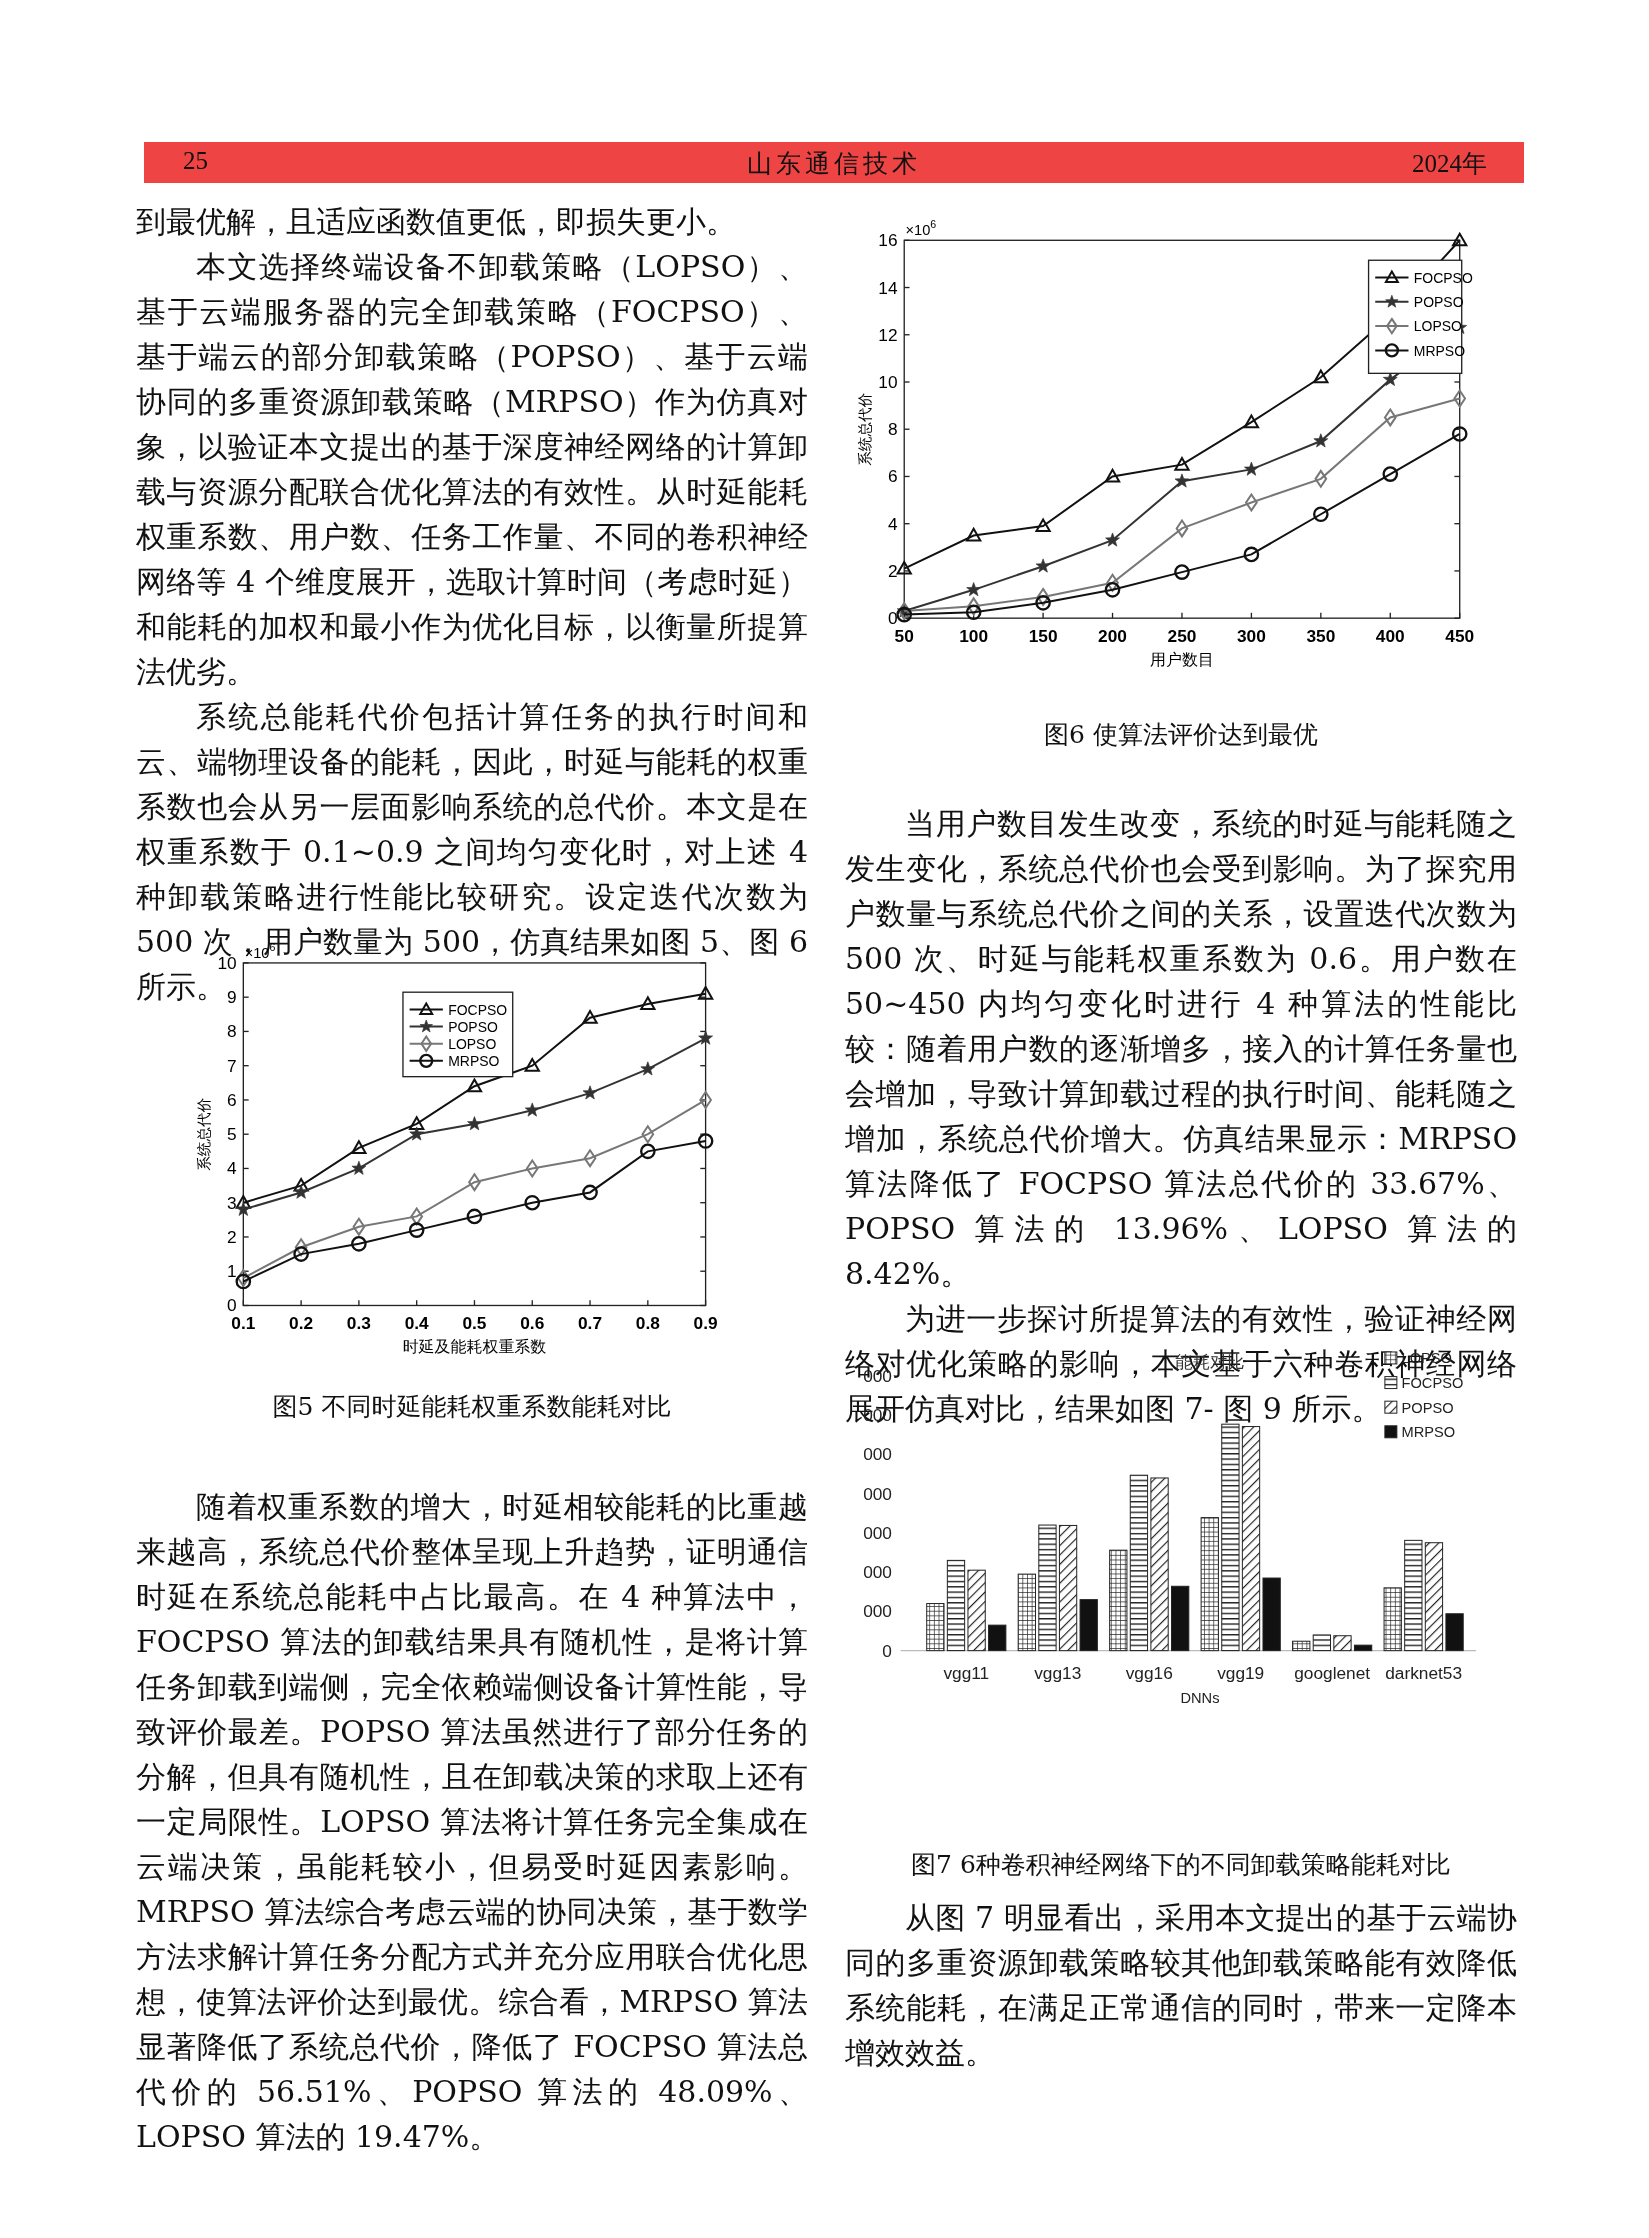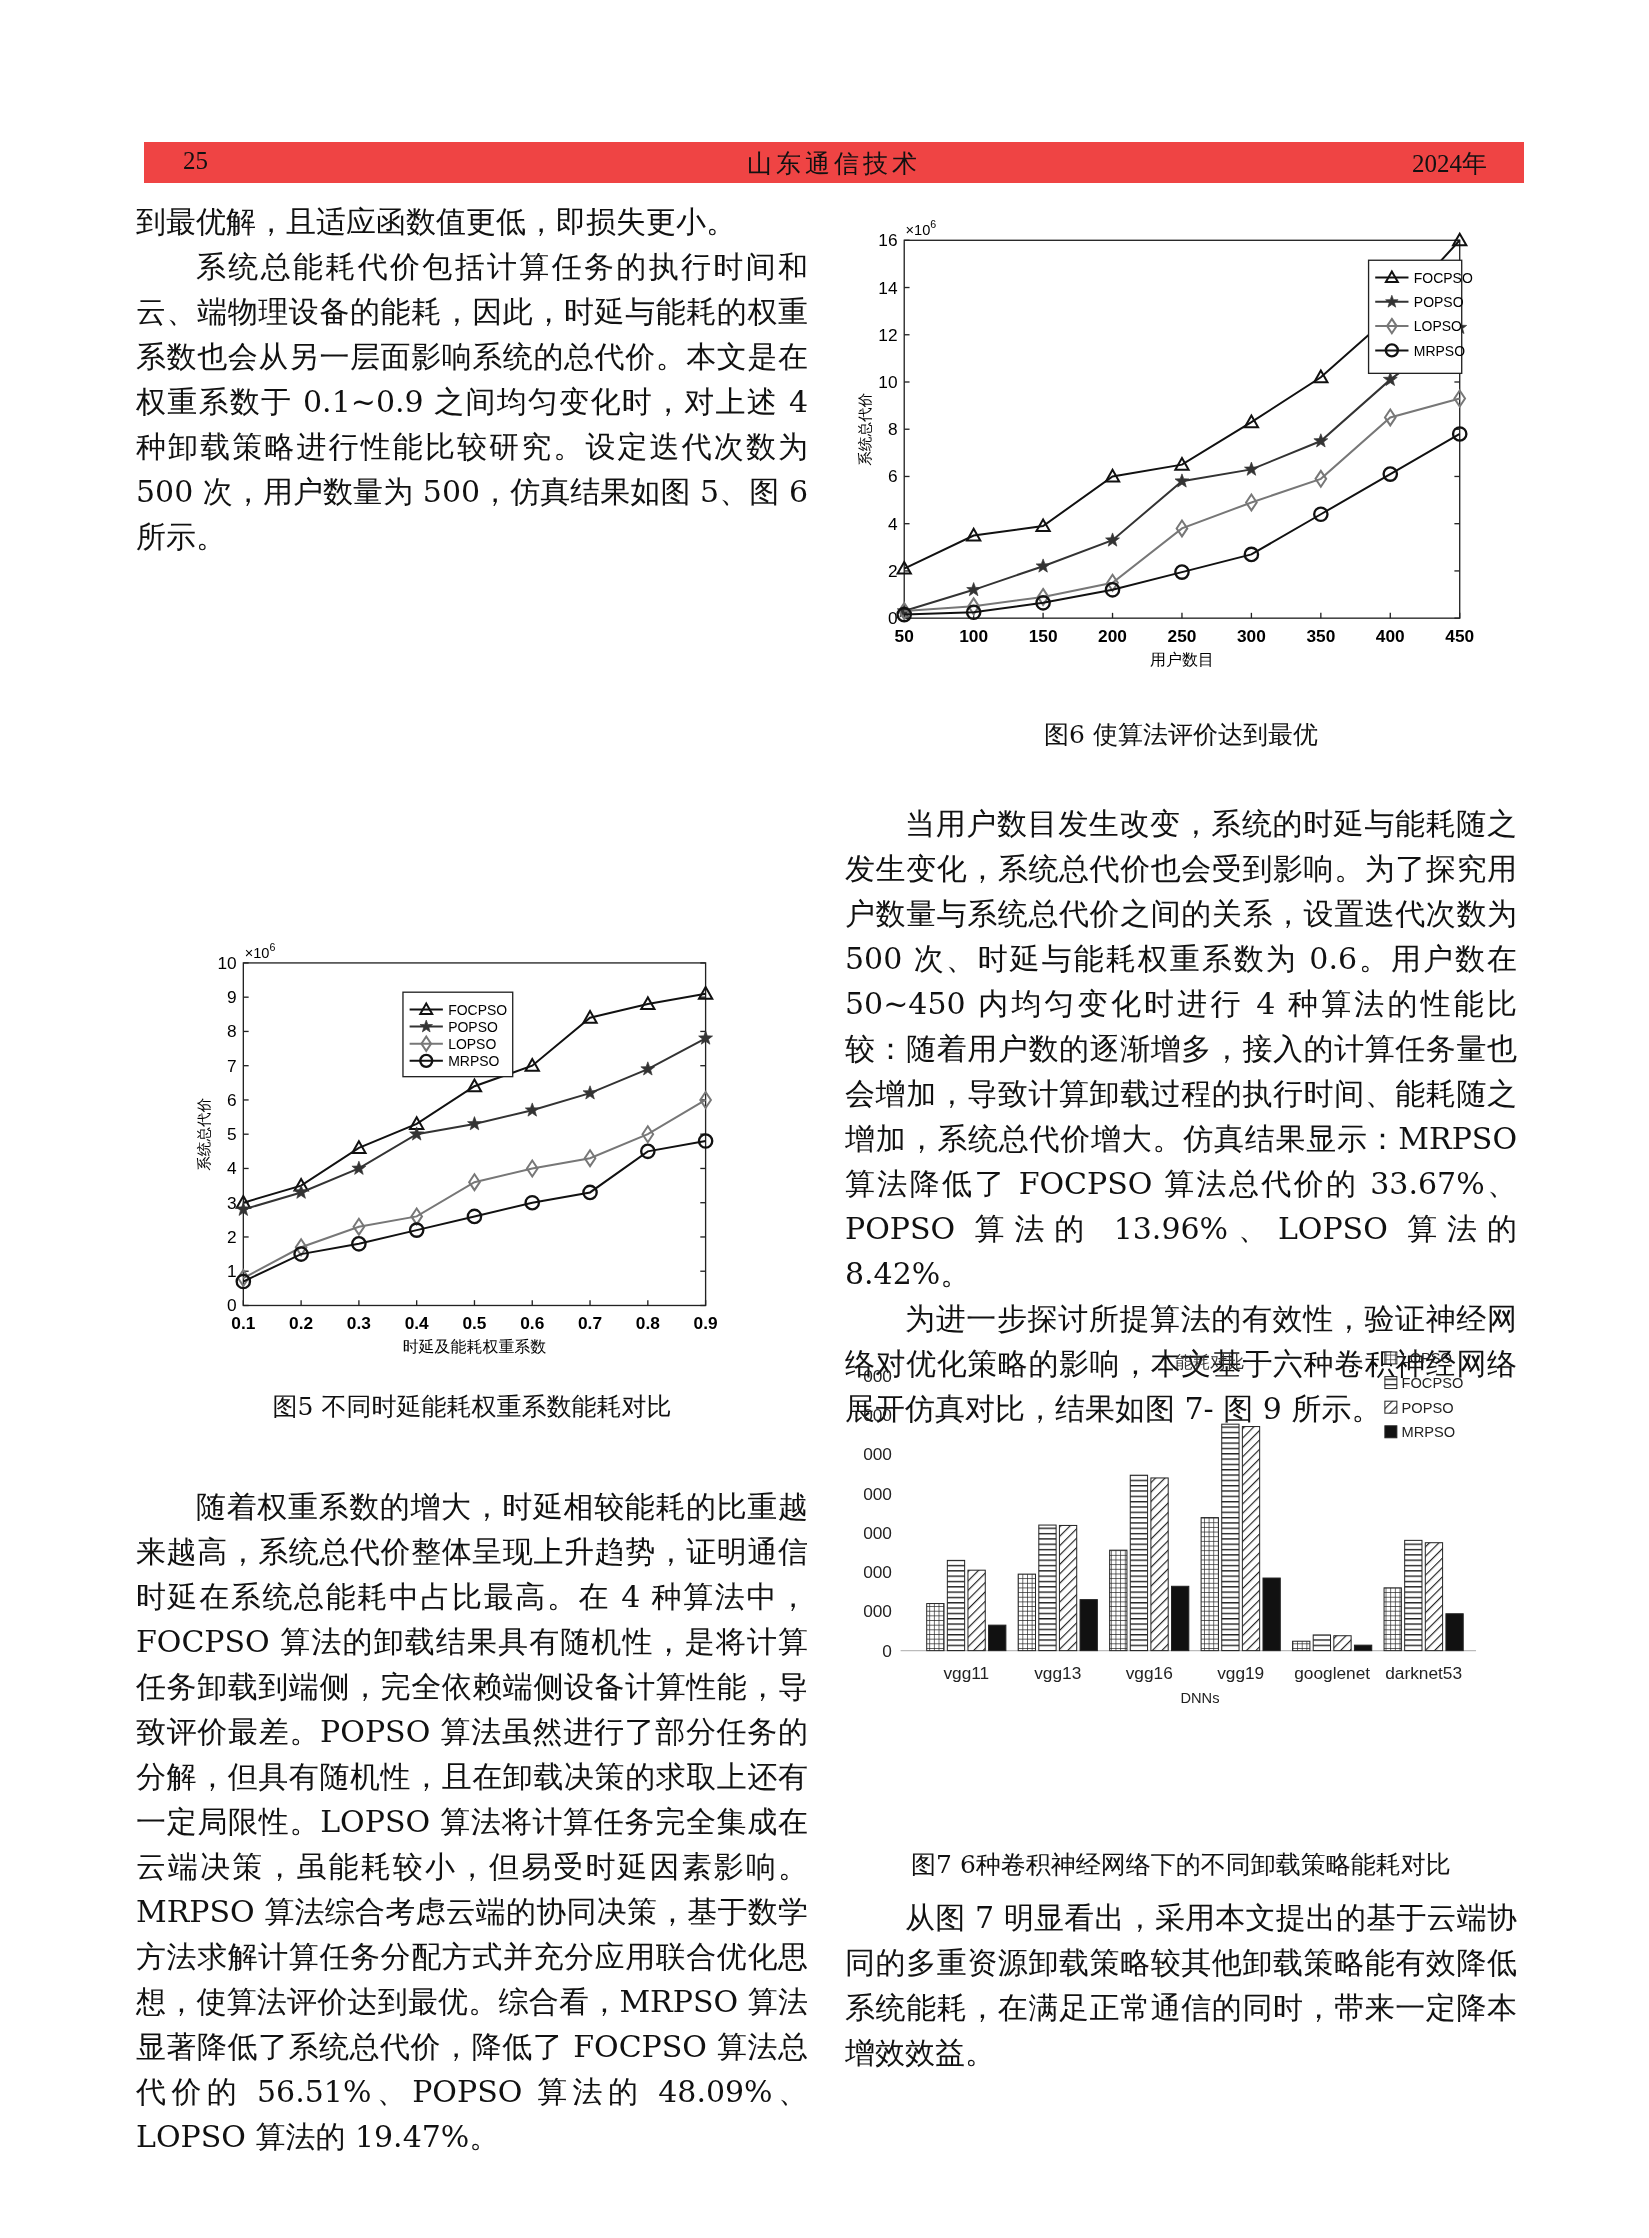--- a/index.html
+++ b/index.html
@@ -24,20 +24,21 @@
 <body>
 
 <div class="header">
   <span class="hdr-left">25</span>
   <span class="hdr-center">山东通信技术</span>
   <span class="hdr-right">2024年</span>
 </div>
 
 <div class="col left-col" style="top:199px;">
   <p>到最优解，且适应函数值更低，即损失更小。</p>
+  <p class="indent">本文选择终端设备不卸载策略（LOPSO）、基于云端服务器的完全卸载策略（FOCPSO）、基于端云的部分卸载策略（POPSO）、基于云端协同的多重资源卸载策略（MRPSO）作为仿真对象，以验证本文提出的基于深度神经网络的计算卸载与资源分配联合优化算法的有效性。从时延能耗权重系数、用户数、任务工作量、不同的卷积神经网络等 4 个维度展开，选取计算时间（考虑时延）和能耗的加权和最小作为优化目标，以衡量所提算法优劣。</p>
   <p class="indent">系统总能耗代价包括计算任务的执行时间和云、端物理设备的能耗，因此，时延与能耗的权重系数也会从另一层面影响系统的总代价。本文是在权重系数于 0.1~0.9 之间均匀变化时，对上述 4 种卸载策略进行性能比较研究。设定迭代次数为 500 次，用户数量为 500，仿真结果如图 5、图 6 所示。</p>
 </div>
 
 <svg id="fig5" style="position:absolute; left:180px; top:931px;" width="559" height="439" viewBox="0 0 840 660">
     <rect x="95" y="48" width="695" height="515" fill="#fff" stroke="#222" stroke-width="2"></rect>
     <line x1="95" y1="563" x2="103" y2="563" stroke="#222" stroke-width="2"></line>
     <line x1="790" y1="563" x2="782" y2="563" stroke="#222" stroke-width="2"></line>
     <text x="85" y="572" font-size="26" text-anchor="end">0</text>
     <line x1="95" y1="511.5" x2="103" y2="511.5" stroke="#222" stroke-width="2"></line>
     <line x1="790" y1="511.5" x2="782" y2="511.5" stroke="#222" stroke-width="2"></line>

